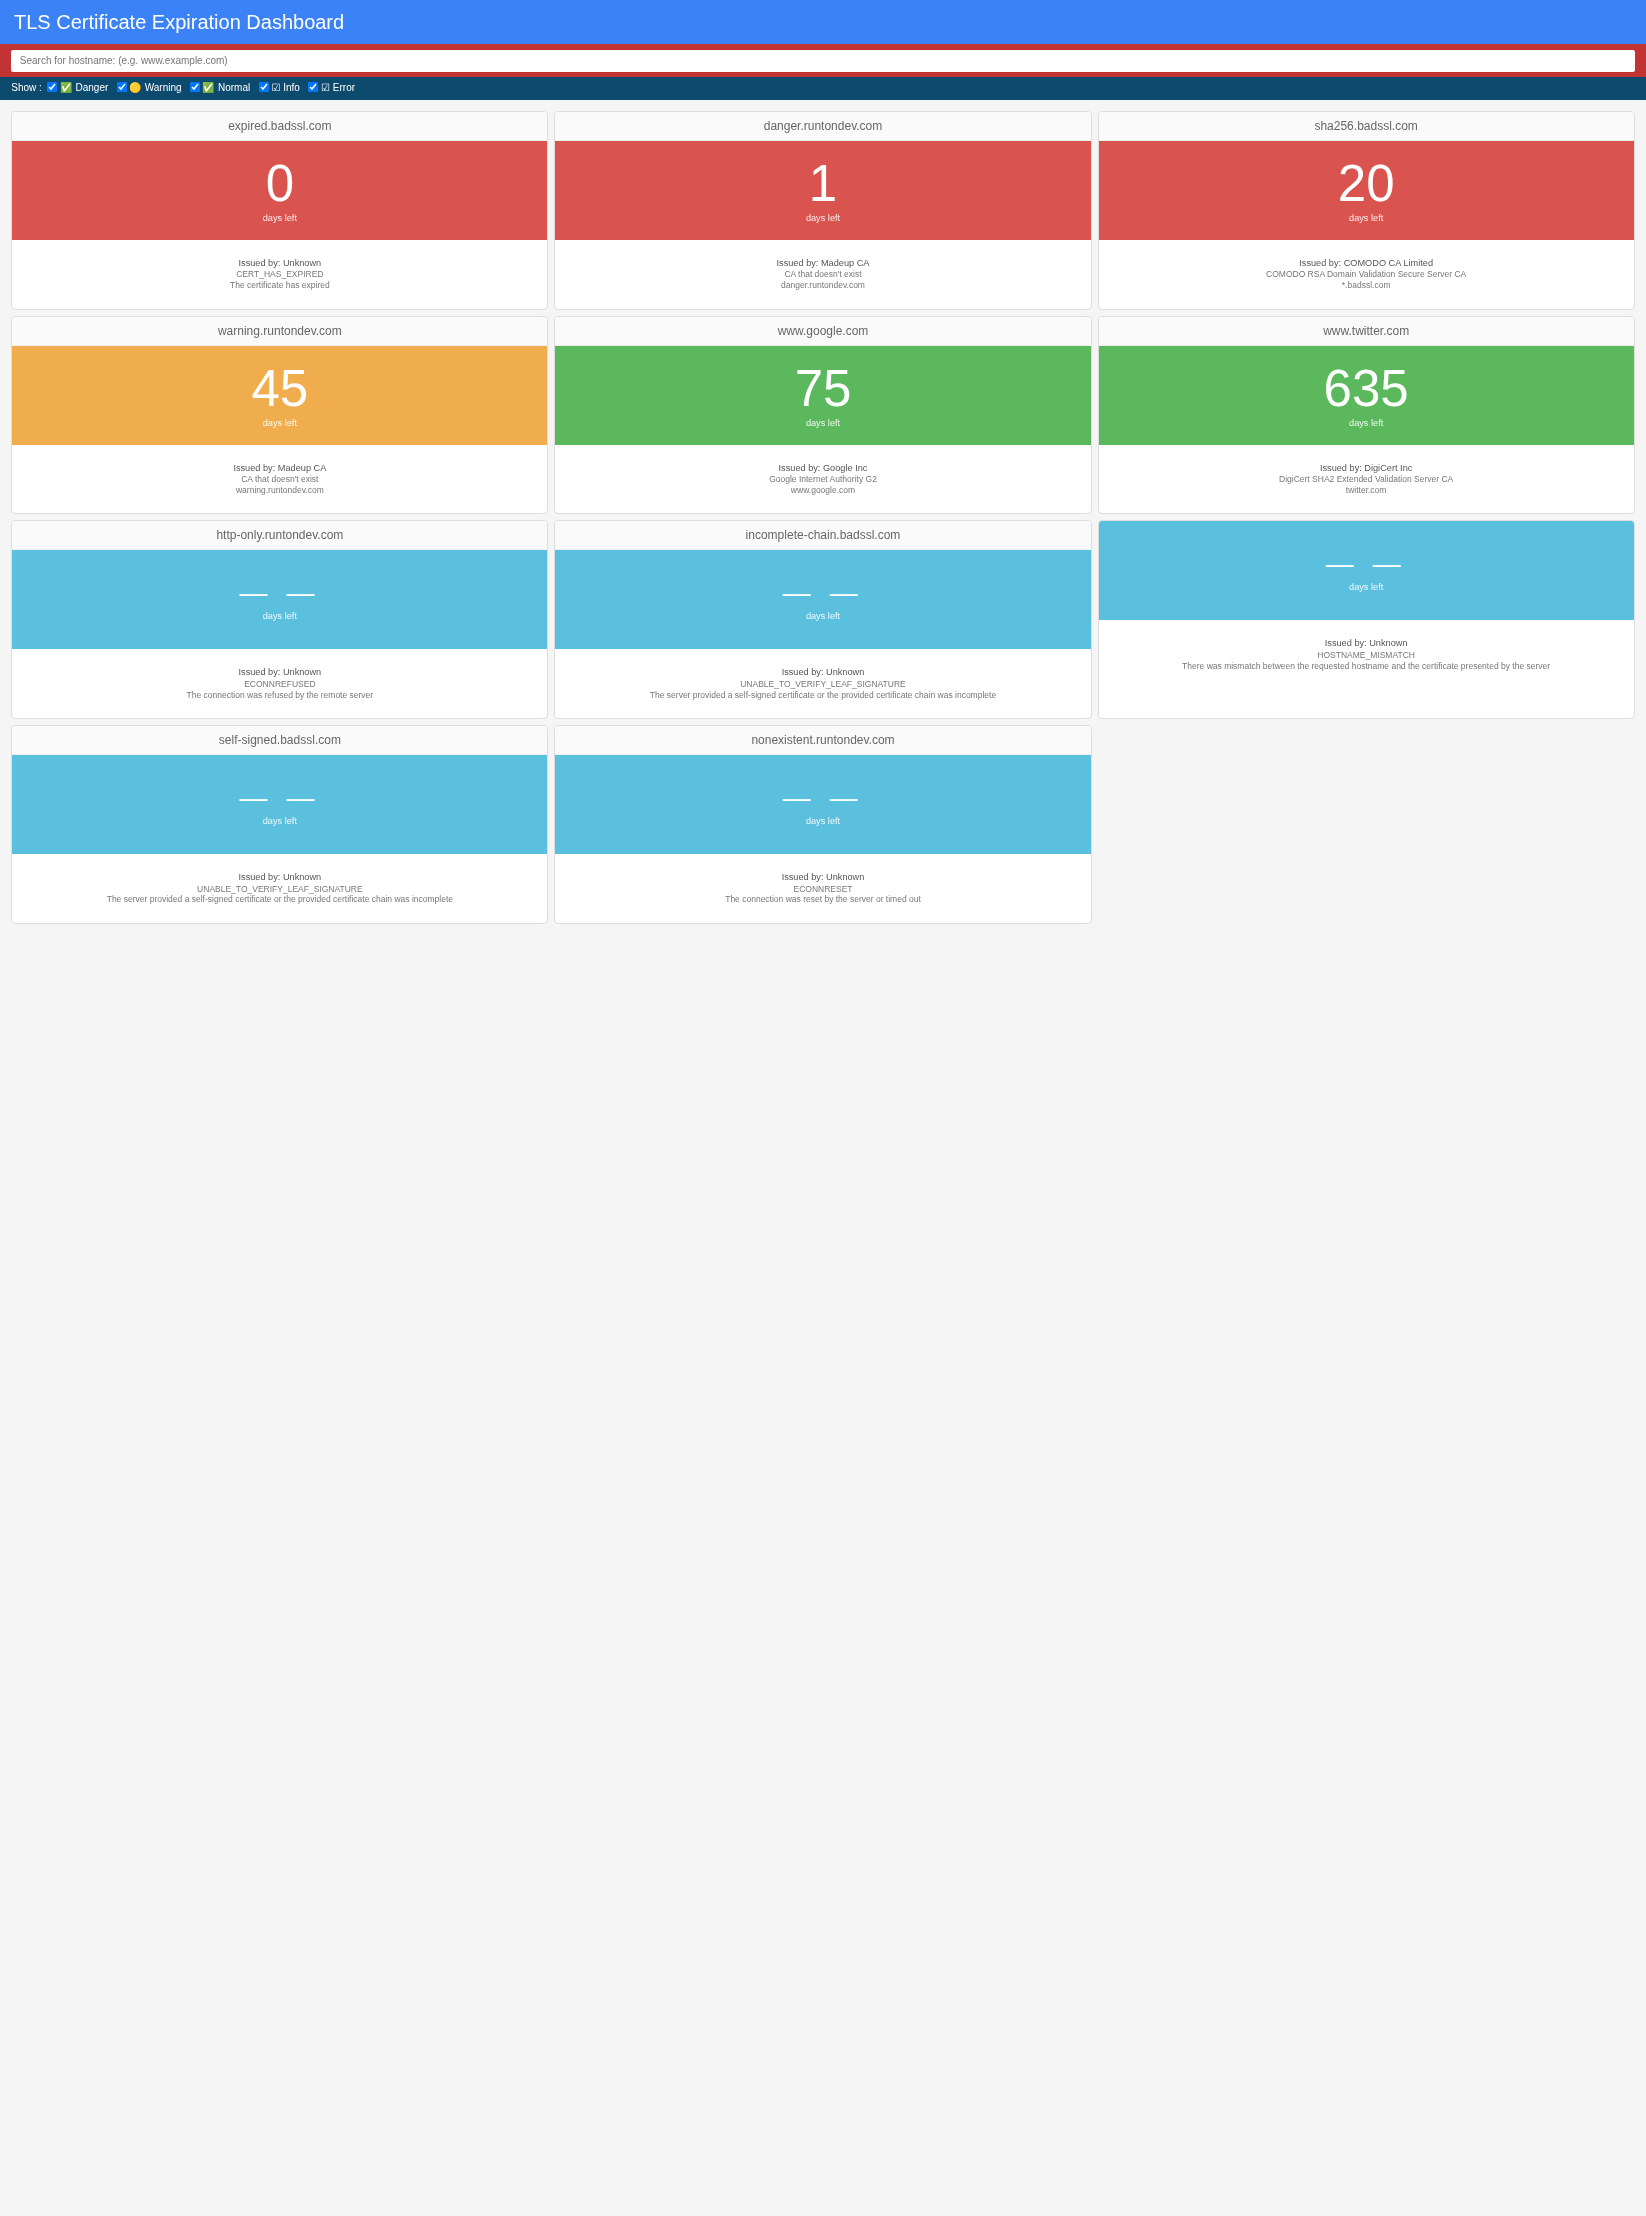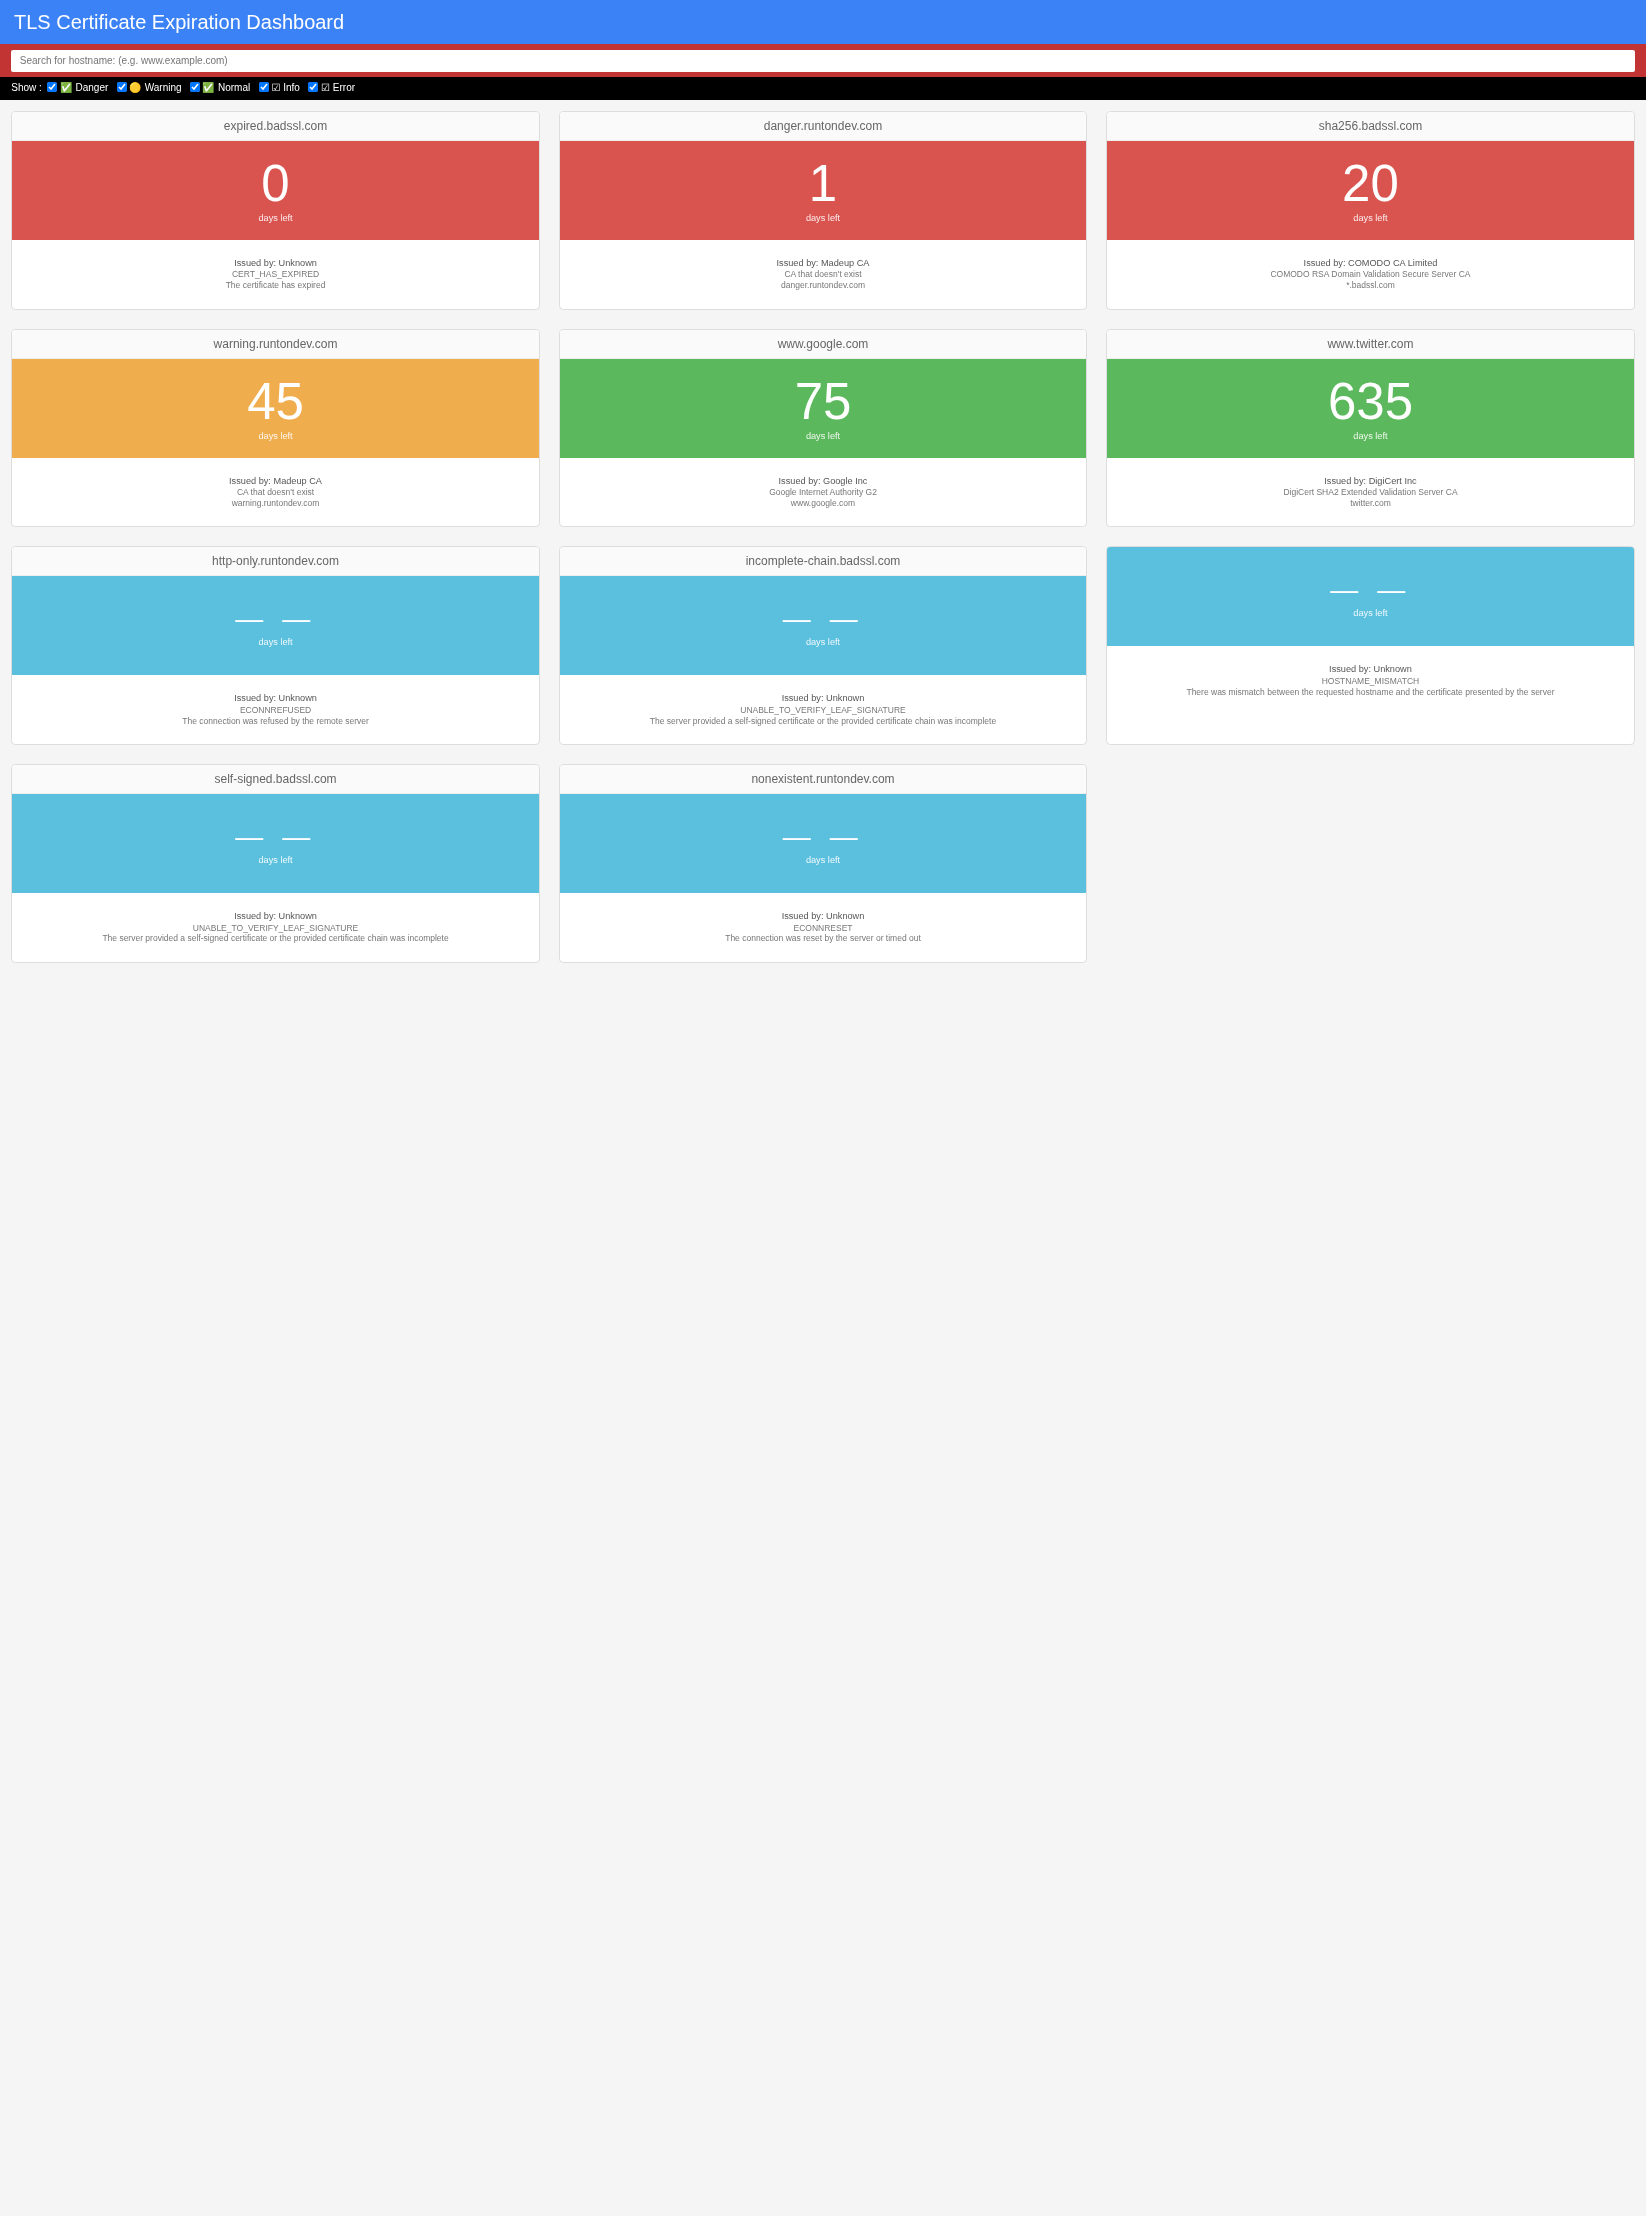--- a/index.html
+++ b/index.html
@@ -31,21 +31,21 @@
       width: 100%;
       padding: 5.6px 8.5px;
       font-size: 10px;
       border: none;
       border-radius: 2.1px;
       outline: none;
       background: white;
       color: #333;
     }
     .filter-bar {
-      background: #000000;
+      background: #0c4a6e;
       padding: 4.2px 11.3px 7px;
       display: flex;
       align-items: center;
       gap: 2.8px;
       flex-wrap: wrap;
     }
     .filter-label {
       color: white;
       font-size: 10px;
       margin-right: 2.8px;
@@ -65,21 +65,21 @@
     .filter-text {
       color: white;
       font-size: 10px;
     }
     .main-content {
       padding: 11.3px;
     }
     .cards-grid {
       display: grid;
       grid-template-columns: repeat(3, 1fr);
-      gap: 19px;
+      gap: 6px;
     }
     .card {
       background: white;
       border: 0.7px solid #ddd;
       border-radius: 4.2px;
       overflow: hidden;
     }
     .card-header {
       padding: 7px 8.5px;
       text-align: center;

